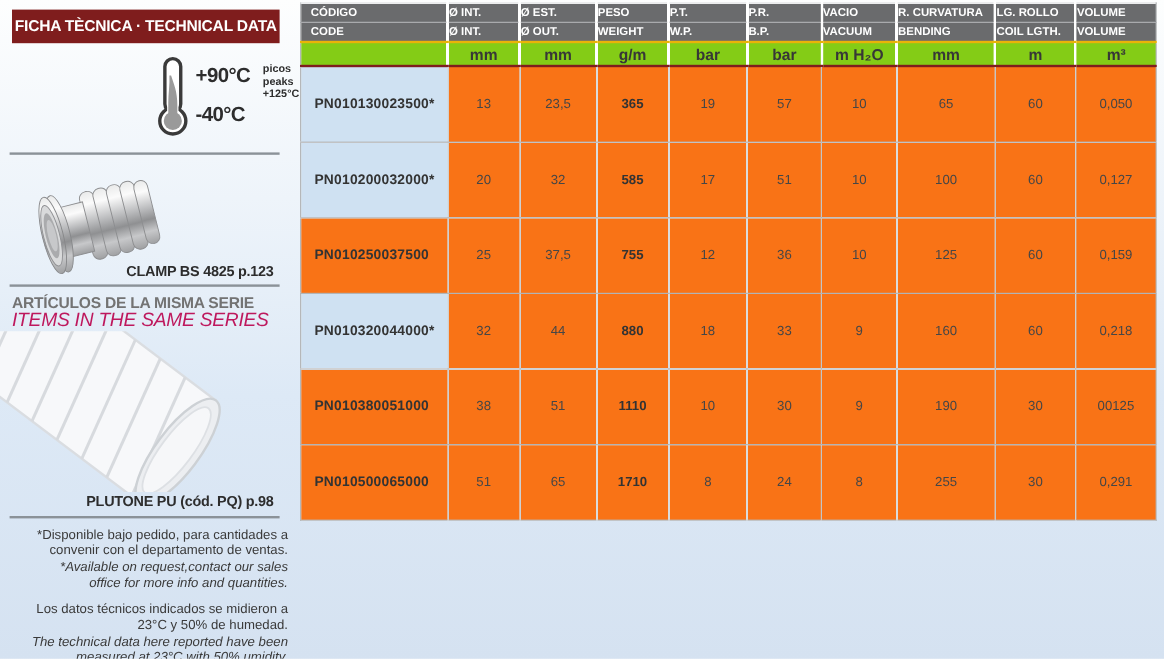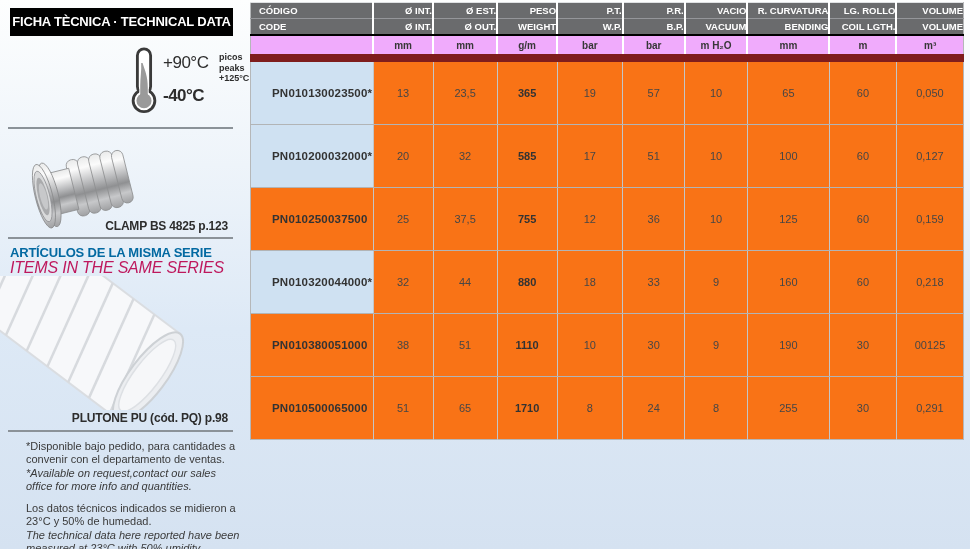--- a/index.html
+++ b/index.html
@@ -5,60 +5,60 @@
   html,body{margin:0;padding:0;}
   body{
     width:970px;height:549px;position:relative;overflow:hidden;
     font-family:"Liberation Sans","DejaVu Sans",sans-serif;
     background:linear-gradient(180deg,#fdfefe 0%,#eef4fa 30%,#dde9f6 60%,#d5e2f1 100%);
   }
   
   .sidebar{position:absolute;left:0;top:0;width:248px;height:549px;}
   .fi-header{
     position:absolute;left:10px;top:8px;width:223px;height:28px;line-height:28px;
-    background:#000000;color:#fff;text-align:center;font-weight:bold;font-size:13px;letter-spacing:-0.2px;
+    background:#7f1d1d;color:#fff;text-align:center;font-weight:bold;font-size:13px;letter-spacing:-0.2px;
   }
   .thermo-svg{position:absolute;left:127px;top:46px;width:34px;height:68px;}
-  .t-max{position:absolute;left:163px;top:53px;font-size:17px;font-weight:normal;color:#2d2d2d;letter-spacing:-0.5px;}
+  .t-max{position:absolute;left:163px;top:53px;font-size:17px;font-weight:bold;color:#2d2d2d;letter-spacing:-0.5px;}
   .t-min{position:absolute;left:163px;top:86px;font-size:17px;font-weight:bold;color:#2d2d2d;letter-spacing:-0.5px;}
   .t-peaks{position:absolute;left:219px;top:52px;font-size:9px;font-weight:bold;color:#2d2d2d;line-height:10.5px;}
   .hr{position:absolute;left:8px;width:225px;height:2px;background:#8b9298;}
   .hr1{top:127px;} .hr2{top:237px;} .hr3{top:430px;}
   .clamp-svg{position:absolute;left:26px;top:136px;width:118px;height:100px;}
   .caption{position:absolute;left:0;width:228px;text-align:right;font-size:12px;font-weight:bold;color:#2d2d2d;letter-spacing:-0.2px;}
   .cap-clamp{top:219px;} .cap-hose{top:411px;}
-  .series-es{position:absolute;left:10px;top:245px;font-size:13px;font-weight:bold;color:#0369a1;letter-spacing:-0.2px;}
+  .series-es{position:absolute;left:10px;top:245px;font-size:13px;font-weight:bold;color:#737373;letter-spacing:-0.2px;}
   .series-en{position:absolute;left:10px;top:259px;font-size:16px;font-weight:normal;font-style:italic;color:#be185d;letter-spacing:-0.2px;}
   .hose-svg{position:absolute;left:0;top:276px;width:200px;height:134px;}
   .footnotes{position:absolute;left:10px;top:440px;width:230px;font-size:11px;line-height:13px;color:#3a3a3a;}
-  .footnotes p{margin:0 0 1px 16px;}
+  .footnotes p{margin:0 0 1px 16px;text-align:right;}
   .footnotes p.it{font-style:italic;}
   .footnotes p.gap{margin-top:9px;}
   
   .tablewrap{position:absolute;left:250px;top:2px;width:616px;}
   table{width:714px;border-collapse:collapse;table-layout:fixed;background:#fff;
         border:1px solid #b5b7b9;border-top:1px solid #dfe1e3;}
   th,td{padding:0;overflow:hidden;white-space:nowrap;}
   thead th{
     background:#6a6b6d;color:#fff;font-weight:bold;font-size:9.5px;letter-spacing:0;
-    height:15px;text-align:right;border-right:2px solid #fff;
+    height:15px;text-align:left;border-right:2px solid #fff;
   }
   thead tr.r-es th{border-bottom:1px solid #95969a;}
-  thead tr.r-en th{border-bottom:2px solid #000000;}
+  thead tr.r-en th{border-bottom:2px solid #eab308;}
   thead th.first{text-align:left;padding-left:8px;}
   tr.r-units td{
-    background:#f0abfc;color:#373737;font-weight:bold;font-size:10px;height:18px;
-    text-align:center;border-right:2px solid #fff;border-bottom:8px solid #7f1d1d;
+    background:#84cc16;color:#373737;font-weight:bold;font-size:13px;height:18px;
+    text-align:center;border-right:2px solid #fff;border-bottom:2px solid #7f1d1d;
   }
   tbody td{
     background:#f97316;height:62px;text-align:center;font-size:11px;color:#464646;
     border-right:1px solid #c3c5c7;border-bottom:1px solid #b2b4b6;
   }
   tbody td.code{
-    text-align:left;padding-left:21px;font-weight:bold;font-size:11.5px;color:#333;letter-spacing:0.2px;
+    text-align:left;padding-left:11px;font-weight:bold;font-size:11.5px;color:#333;letter-spacing:0.2px;
   }
   tbody td.code.hl{background:#cfe1f2;}
   tbody td.c-peso{font-weight:bold;color:#333;}
   tbody tr:last-child td{border-bottom:none;}
   thead th:last-child,tr.r-units td:last-child,tbody td:last-child{border-right:none;}
 </style>
 </head>
 <body>
 
 <div class="sidebar">

